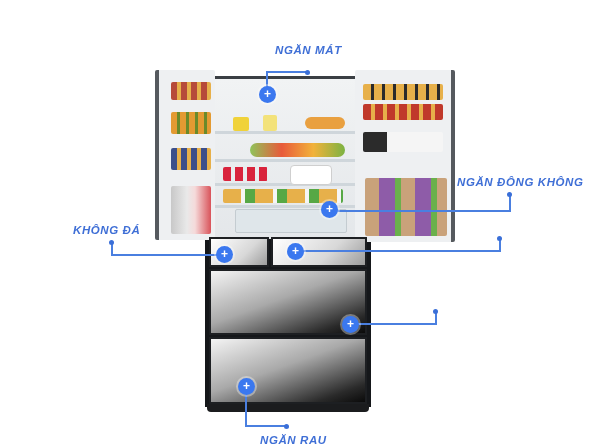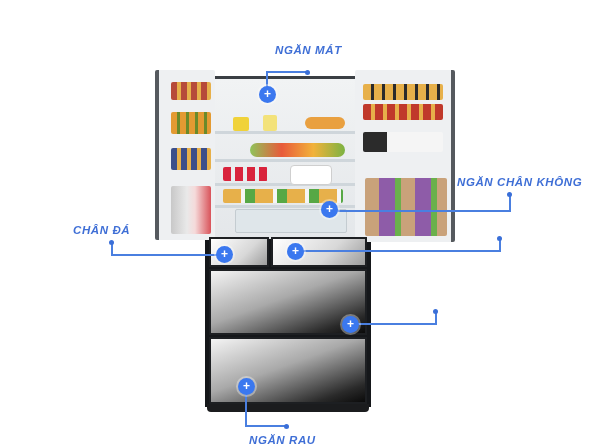--- a/index.html
+++ b/index.html
@@ -60,41 +60,41 @@
   <div class="drawer big" style="left:209px;top:237px;width:158px;height:66px;"></div>
   <div class="drawer big" style="left:209px;top:305px;width:158px;height:67px;"></div>
   <div class="feet"></div>
 
   <div class="label" style="left:275px;top:12px;color:#3f6fd6;">NGĂN MÁT</div>
   <div class="line" style="left:266px;top:39px;width:41px;height:2px;"></div>
   <div class="line" style="left:266px;top:39px;width:2px;height:20px;"></div>
   <div class="dot" style="left:305px;top:38px;"></div>
   <div class="hotspot" style="left:259px;top:54px;">+</div>
 
-  <div class="label" style="left:457px;top:144px;color:#3f6fd6;">NGĂN CHÂN KHÔNG</div>
+  <div class="label" style="left:457px;top:144px;color:#3f6fd6;">NGĂN ĐÔNG KHÔNG</div>
   <div class="line" style="left:336px;top:178px;width:175px;height:2px;"></div>
   <div class="line" style="left:509px;top:162px;width:2px;height:18px;"></div>
   <div class="dot" style="left:507px;top:160px;"></div>
   <div class="hotspot" style="left:321px;top:169px;">+</div>
 
-  <div class="label" style="left:73px;top:192px;color:#3f6fd6;">CHÂN ĐÁ</div>
+  <div class="label" style="left:73px;top:192px;color:#3f6fd6;">KHÔNG ĐÁ</div>
   <div class="line" style="left:111px;top:210px;width:2px;height:14px;"></div>
   <div class="line" style="left:111px;top:222px;width:110px;height:2px;"></div>
   <div class="dot" style="left:109px;top:208px;"></div>
   <div class="hotspot" style="left:216px;top:214px;">+</div>
 
   <div class="line" style="left:300px;top:218px;width:201px;height:2px;"></div>
   <div class="line" style="left:499px;top:206px;width:2px;height:14px;"></div>
   <div class="dot" style="left:497px;top:204px;"></div>
   <div class="hotspot" style="left:287px;top:211px;">+</div>
 
   <div class="line" style="left:357px;top:291px;width:80px;height:2px;"></div>
   <div class="line" style="left:435px;top:279px;width:2px;height:14px;"></div>
   <div class="dot" style="left:433px;top:277px;"></div>
   <div class="hotspot" style="left:342px;top:284px;">+</div>
 
-  <div class="label" style="left:249px;top:402px;color:#3f6fd6;">NGĂN RAU</div>
+  <div class="label" style="left:260px;top:402px;color:#3f6fd6;">NGĂN RAU</div>
   <div class="line" style="left:245px;top:358px;width:2px;height:37px;"></div>
   <div class="line" style="left:245px;top:393px;width:41px;height:2px;"></div>
   <div class="dot" style="left:284px;top:392px;"></div>
   <div class="hotspot" style="left:238px;top:346px;">+</div>
 
 </div>
 
 </body></html>

